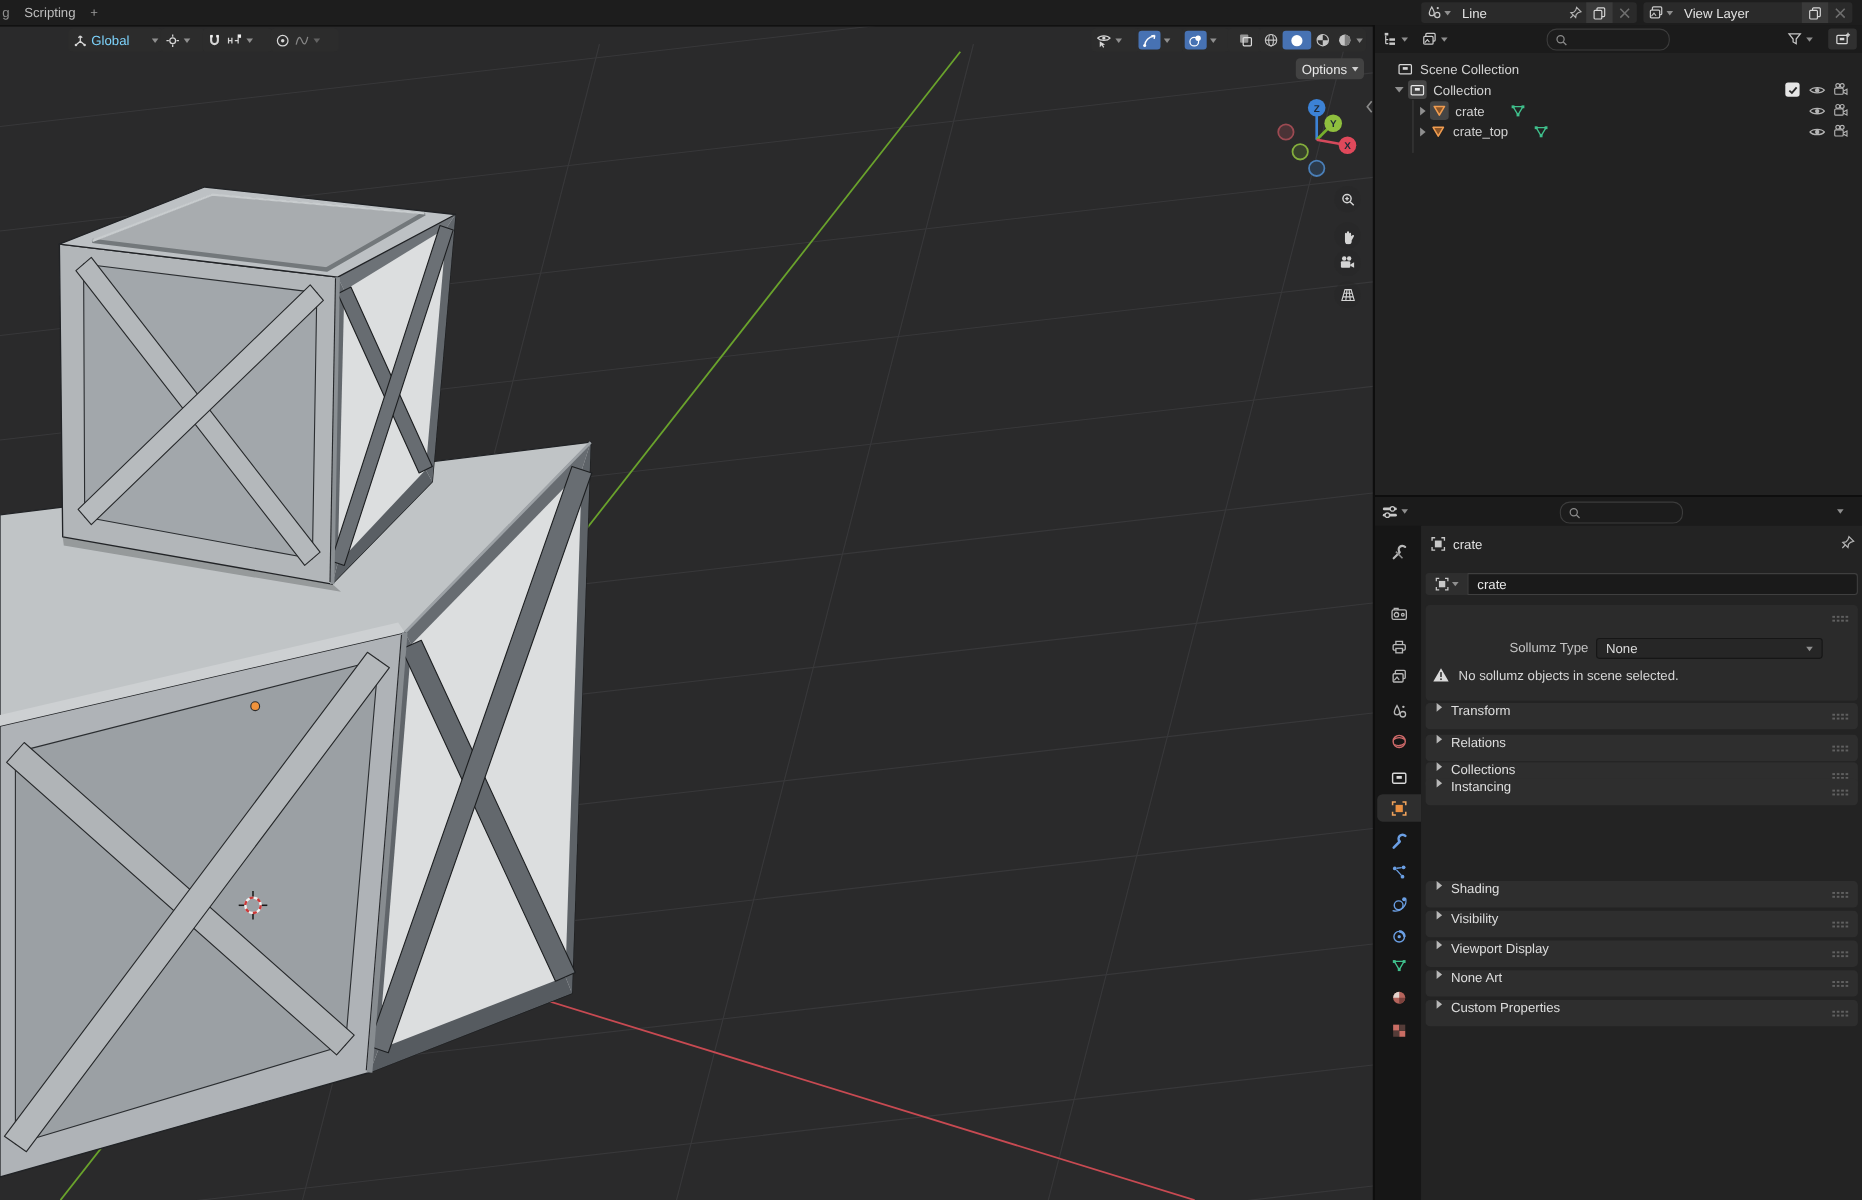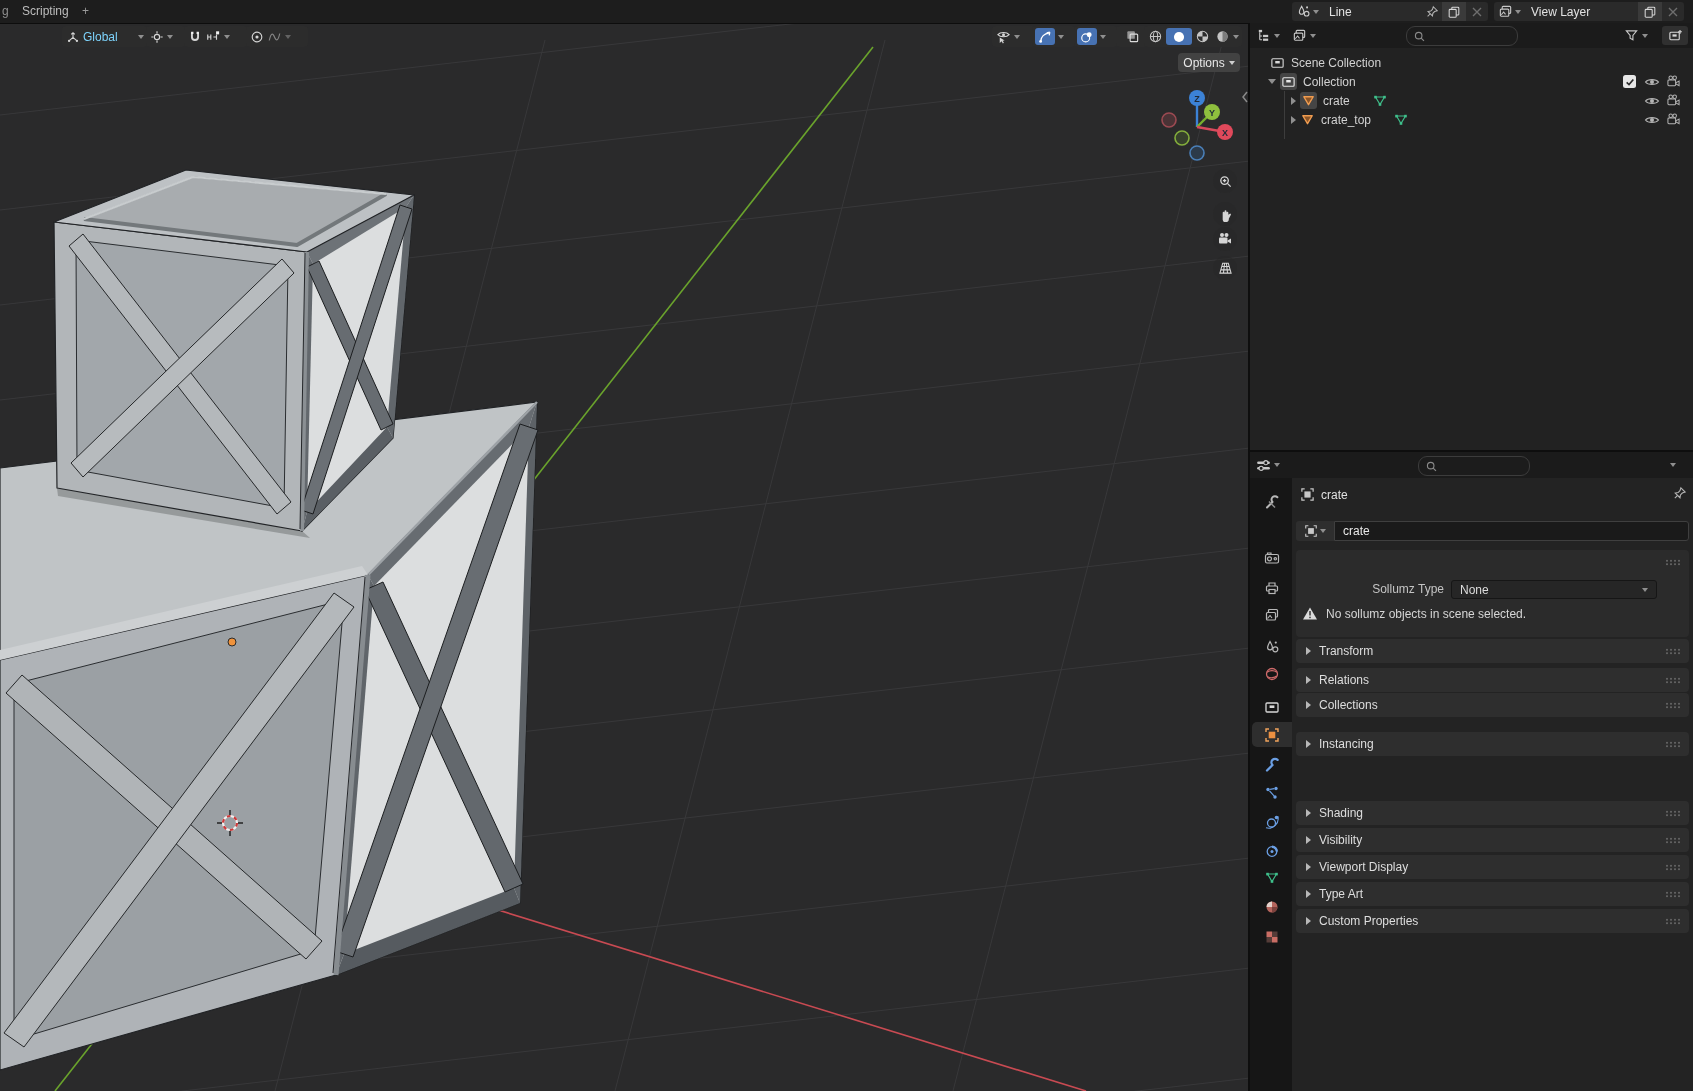--- a/index.html
+++ b/index.html
@@ -37,21 +37,21 @@
   .tri-d{width:0;height:0;border-left:4px solid transparent;border-right:4px solid transparent;border-top:5px solid #8f8f8f}
   .hdivider{position:absolute;left:1250px;top:450px;width:443px;height:2px;background:#0e0e0e}
   
   .props{position:absolute;left:1250px;top:452px;width:443px;height:639px;background:#232323}
   .phead{position:absolute;left:0;top:0;width:443px;height:26px;background:#1b1b1b}
   .tabcol{position:absolute;left:0;top:26px;width:42px;height:613px;background:#161616}
   .tab{position:absolute;left:4px;width:36px;height:25px;display:flex;align-items:center;justify-content:center}
   .tab.active{left:2px;width:40px;background:#2e2e2e;border-radius:5px 0 0 5px}
   .pcontent{position:absolute;left:42px;top:26px;width:401px;height:613px;background:#232323}
   .searchbox{height:18px;background:#1c1c1c;border:1px solid #3c3c3c;border-radius:9px;display:flex;align-items:center;padding:0 6px;gap:4px}
-  .panel{position:absolute;left:46px;width:393px;height:24px;background:#2e2e2e;border-radius:4px;display:flex;align-items:center;padding-left:10px;gap:8px;box-sizing:border-box}
+  .panel{position:absolute;left:46px;width:393px;height:24px;background:#2e2e2e;border-radius:4px;display:flex;padding-left:10px;gap:8px;box-sizing:border-box}
   .panel .pl{color:#dedede}
   .grip{position:absolute;right:8px;top:9px;width:16px;height:7px;background-image:radial-gradient(#606060 1px,transparent 1.2px);background-size:4px 3.5px}
   .field{background:#1a1a1a;border:1px solid #3f3f3f;color:#e8e8e8;display:flex;align-items:center;padding:0 8px;box-sizing:border-box}
   .ddown{background:#262626;border:1px solid #161616;border-radius:3px;color:#dcdcdc;display:flex;align-items:center;justify-content:space-between;padding:0 8px;box-sizing:border-box}
   .chkblue{width:12px;height:12px;background:#4772b3;border-radius:2px;display:flex;align-items:center;justify-content:center}
   .chkwhite{width:13px;height:13px;background:#e6e6e6;border-radius:2.5px;display:flex;align-items:center;justify-content:center}
 </style>
 </head>
 <body>
 
@@ -700,21 +700,21 @@
     <div class="panel" style="top:216px">
         <b class="tri-r" style="border-left-color:#b8b8b8"></b>
         <span class="pl">Relations</span>
         <div class="grip"></div>
       </div>
     <div class="panel" style="top:241px">
         <b class="tri-r" style="border-left-color:#b8b8b8"></b>
         <span class="pl">Collections</span>
         <div class="grip"></div>
       </div>
-    <div class="panel" style="top:280px">
+    <div class="panel" style="top:256px">
         <b class="tri-r" style="border-left-color:#b8b8b8"></b>
         <span class="pl">Instancing</span>
         <div class="grip"></div>
       </div>
     <div class="panel" style="top:349px">
         <b class="tri-r" style="border-left-color:#b8b8b8"></b>
         <span class="pl">Shading</span>
         <div class="grip"></div>
       </div>
     <div class="panel" style="top:376px">
@@ -722,21 +722,21 @@
         <span class="pl">Visibility</span>
         <div class="grip"></div>
       </div>
     <div class="panel" style="top:403px">
         <b class="tri-r" style="border-left-color:#b8b8b8"></b>
         <span class="pl">Viewport Display</span>
         <div class="grip"></div>
       </div>
     <div class="panel" style="top:430px">
         <b class="tri-r" style="border-left-color:#b8b8b8"></b>
-        <span class="pl">Type Art</span>
+        <span class="pl">None Art</span>
         <div class="grip"></div>
       </div>
     <div class="panel" style="top:457px">
         <b class="tri-r" style="border-left-color:#b8b8b8"></b>
         <span class="pl">Custom Properties</span>
         <div class="grip"></div>
       </div>
   </div>
 
 </div>

